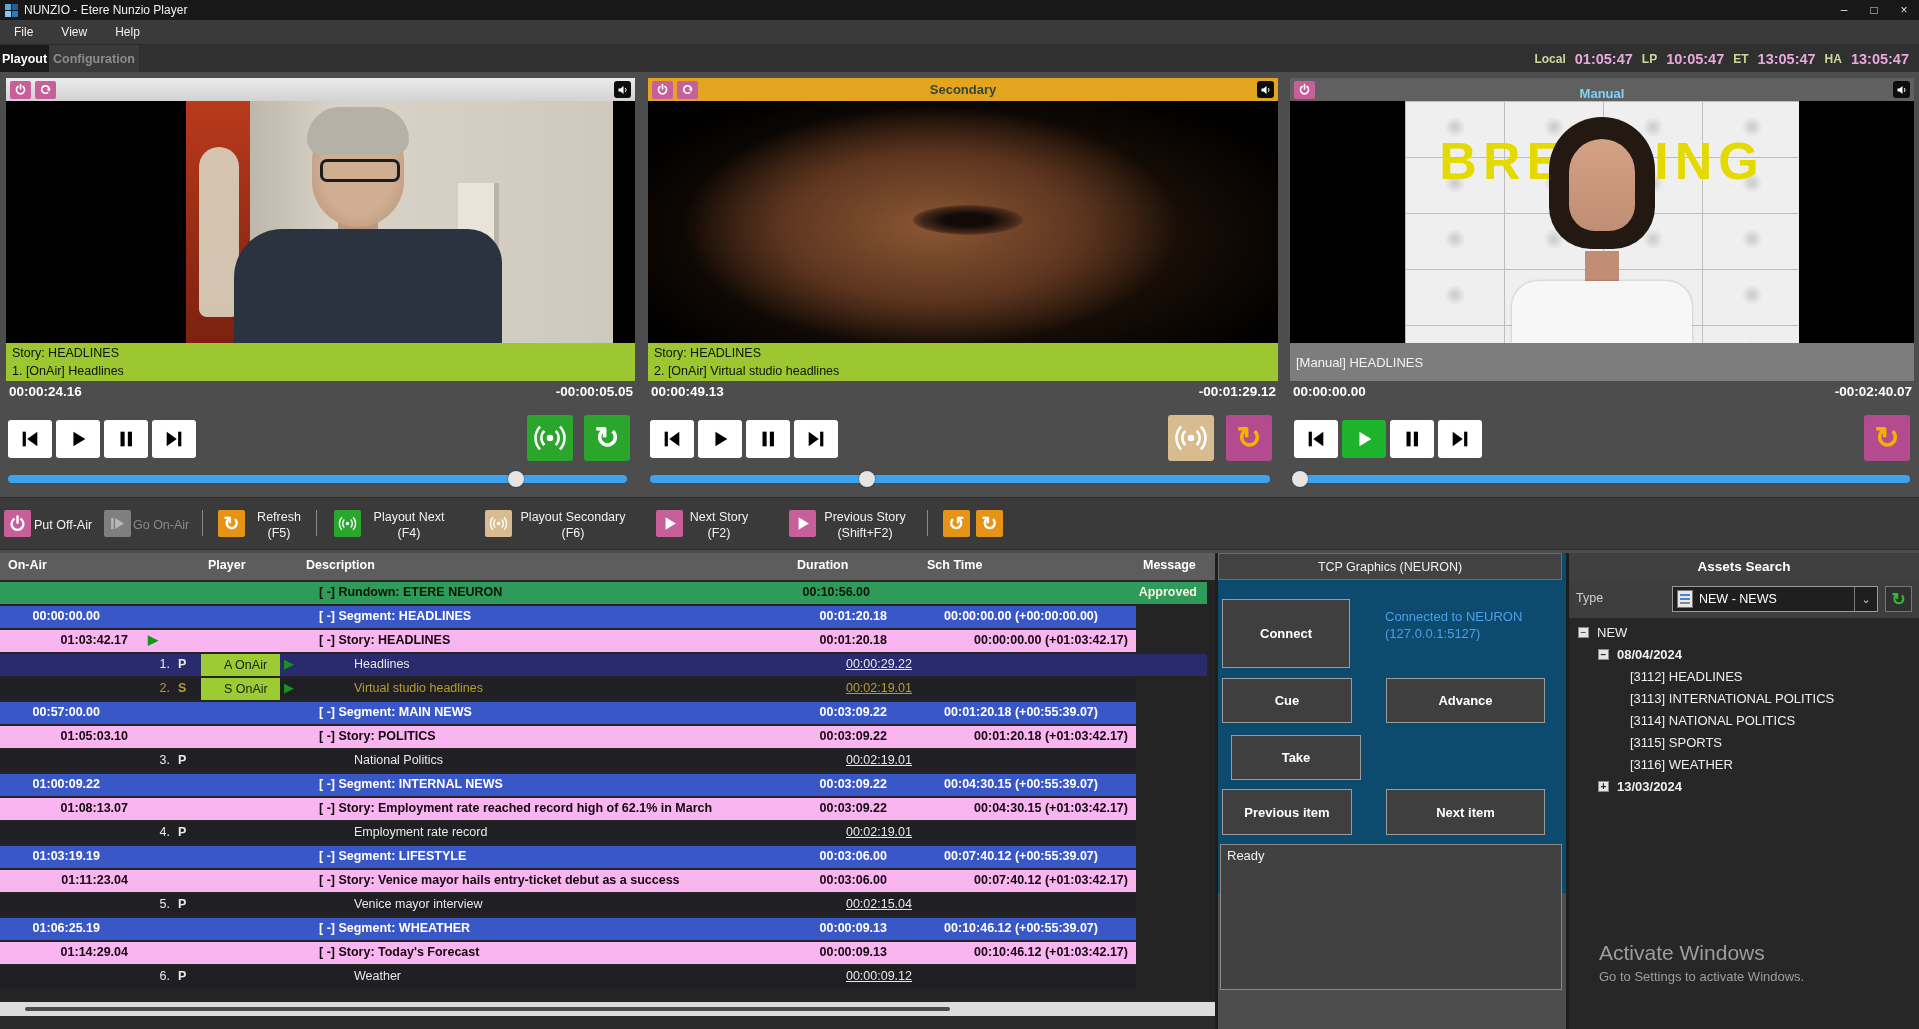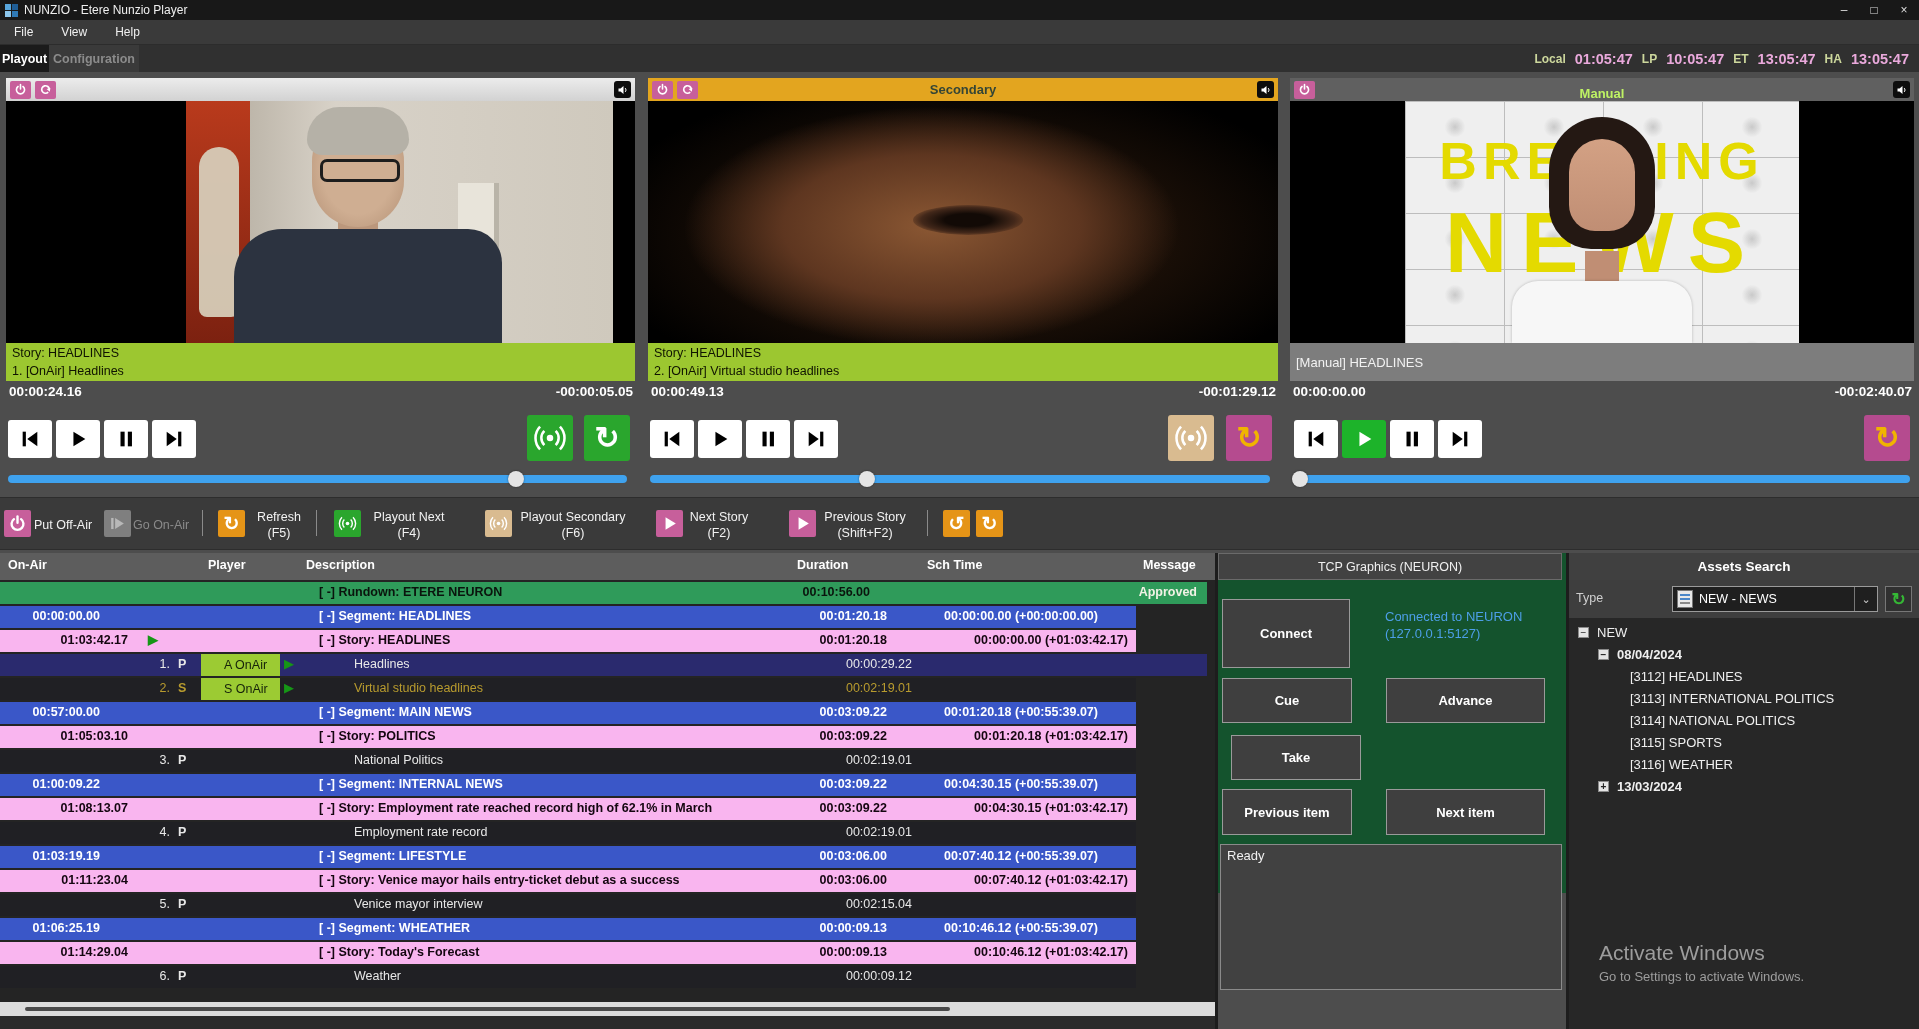--- a/index.html
+++ b/index.html
@@ -111,31 +111,31 @@
   .r-segment .t-onair{padding-right:28px;box-sizing:border-box;}
   .t-num{left:146px;width:24px;text-align:right;}
   .t-player{left:178px;width:16px;font-weight:bold;}
   .t-sarrow{left:148px;color:#169616;font-size:13px;top:2px !important;}
   .t-flag{left:201px;width:79px;padding-left:23px;box-sizing:border-box;color:#16230a;}
   .t-flag:not(:empty){background:#9ccb33;top:0 !important;height:22px;line-height:22px;}
   .t-farrow{left:284px;color:#169616;font-size:13px;top:2px !important;}
   .t-desc{left:319px;}
   .r-item .t-desc{left:354px;}
   .t-dur{left:705px;width:182px;text-align:right;}
-  .r-item .t-dur{width:207px;}
+  .r-item .t-dur{width:207px;text-decoration:underline;}
   .r-rundown .t-dur{width:165px;}
   .t-sch{left:918px;width:210px;text-align:right;}
   .r-segment .t-sch{width:180px;}
   .t-msg{left:1025px;width:172px;text-align:right;font-weight:bold;color:#f2f2e6;}
   #hscroll{position:absolute;left:0;top:449px;width:1215px;height:14px;background:#dcdcdc;}
   #hscroll .hthumb{position:absolute;left:25px;top:5px;width:925px;height:4px;background:#4a4a4a;border-radius:2px;}
   #tbottom{position:absolute;left:0;top:463px;width:1215px;height:13px;background:#2b2b2b;}
 
   
-  #tcp{position:absolute;left:1218px;top:553px;width:348px;height:340px;background:#14532d;}
+  #tcp{position:absolute;left:1218px;top:553px;width:348px;height:340px;background:#0c4a6e;}
   #tcp-head{position:absolute;left:0;top:0;width:344px;height:27px;border:1px solid #6a6a6a;background:#424242;display:flex;align-items:center;justify-content:center;font-size:12.5px;color:#f0f0f0;box-sizing:border-box;}
   .tcpbtn{position:absolute;background:#3f3f3f;border:1px solid #9a9a9a;display:flex;align-items:center;justify-content:center;font-weight:bold;font-size:13px;color:#fff;box-sizing:border-box;}
   #tcp-status{position:absolute;left:167px;top:55px;width:170px;font-size:13px;color:#4d9fe8;line-height:17px;}
   #tcp-ready{position:absolute;left:2px;top:291px;width:342px;height:146px;border:1px solid #8a8a8a;background:#414141;box-sizing:border-box;font-size:13px;color:#f0f0f0;padding:3px 6px;}
 
   
   #assets{position:absolute;left:1569px;top:553px;width:350px;height:476px;background:#272727;}
   #assets-head{position:absolute;left:0;top:0;width:350px;height:27px;background:#404040;display:flex;align-items:center;justify-content:center;font-weight:bold;font-size:13.5px;color:#fff;}
   #typebar{position:absolute;left:0;top:27px;width:350px;height:38px;background:#3e3e3e;}
   #typelabel{position:absolute;left:7px;top:11px;font-size:12.5px;color:#cfcfcf;}
@@ -353,38 +353,37 @@
     </span>
   <span class="cbtn bg-magenta" style="left:1226px;">
     <span class="loopglyph" style="color:#f0b400;">↻</span>
     </span>
   <div class="slider" style="left:650px;width:620px;">
     <div class="track"></div>
     <div class="thumb" style="left: calc(35% - 8px);"></div>
   </div>
 
   <div class="phead" style="left:1290px;width:624px;background:#606060;">
-    <span class="ptitle" style="color:#bef264;margin-top:8px;">Manual</span>
+    <span class="ptitle" style="color:#7dd3fc;margin-top:8px;">Manual</span>
     <span class="pbtn" style="margin-left:4px;">
       <svg viewBox="0 0 24 24">
           <path d="M12 3v8" stroke="#fff" stroke-width="3" fill="none" stroke-linecap="round"></path>
           <path d="M7.5 6.5a7.5 7.5 0 109 0" stroke="#fff" stroke-width="3" fill="none" stroke-linecap="round"></path>
         </svg>
       </span>
     <span class="spk" style="right:4px;">
       <svg viewBox="0 0 24 24">
           <path d="M3 9v6h4l6 5V4L7 9H3z" fill="#fff"></path>
           <path d="M16 8a5 5 0 010 8" stroke="#fff" stroke-width="2" fill="none"></path>
         </svg>
       </span>
   </div>
   <div class="video" style="left:1290px;width:624px;">
     <div class="mv-screen"></div>
     <div class="mv-break">BREAKING</div>
-    <div class="mv-news">NEWS</div>
     <div class="mv-hair"></div>
       <div class="mv-neck"></div>
       <div class="mv-body"></div>
       <div class="mv-face"></div>
   </div>
   <div class="infobar-gray" style="left:1290px;width:624px;">
     <span>[Manual] HEADLINES</span>
   </div>
   <div class="trow" style="left:1290px;width:624px;">
     <span class="tleft">00:00:00.00</span>

